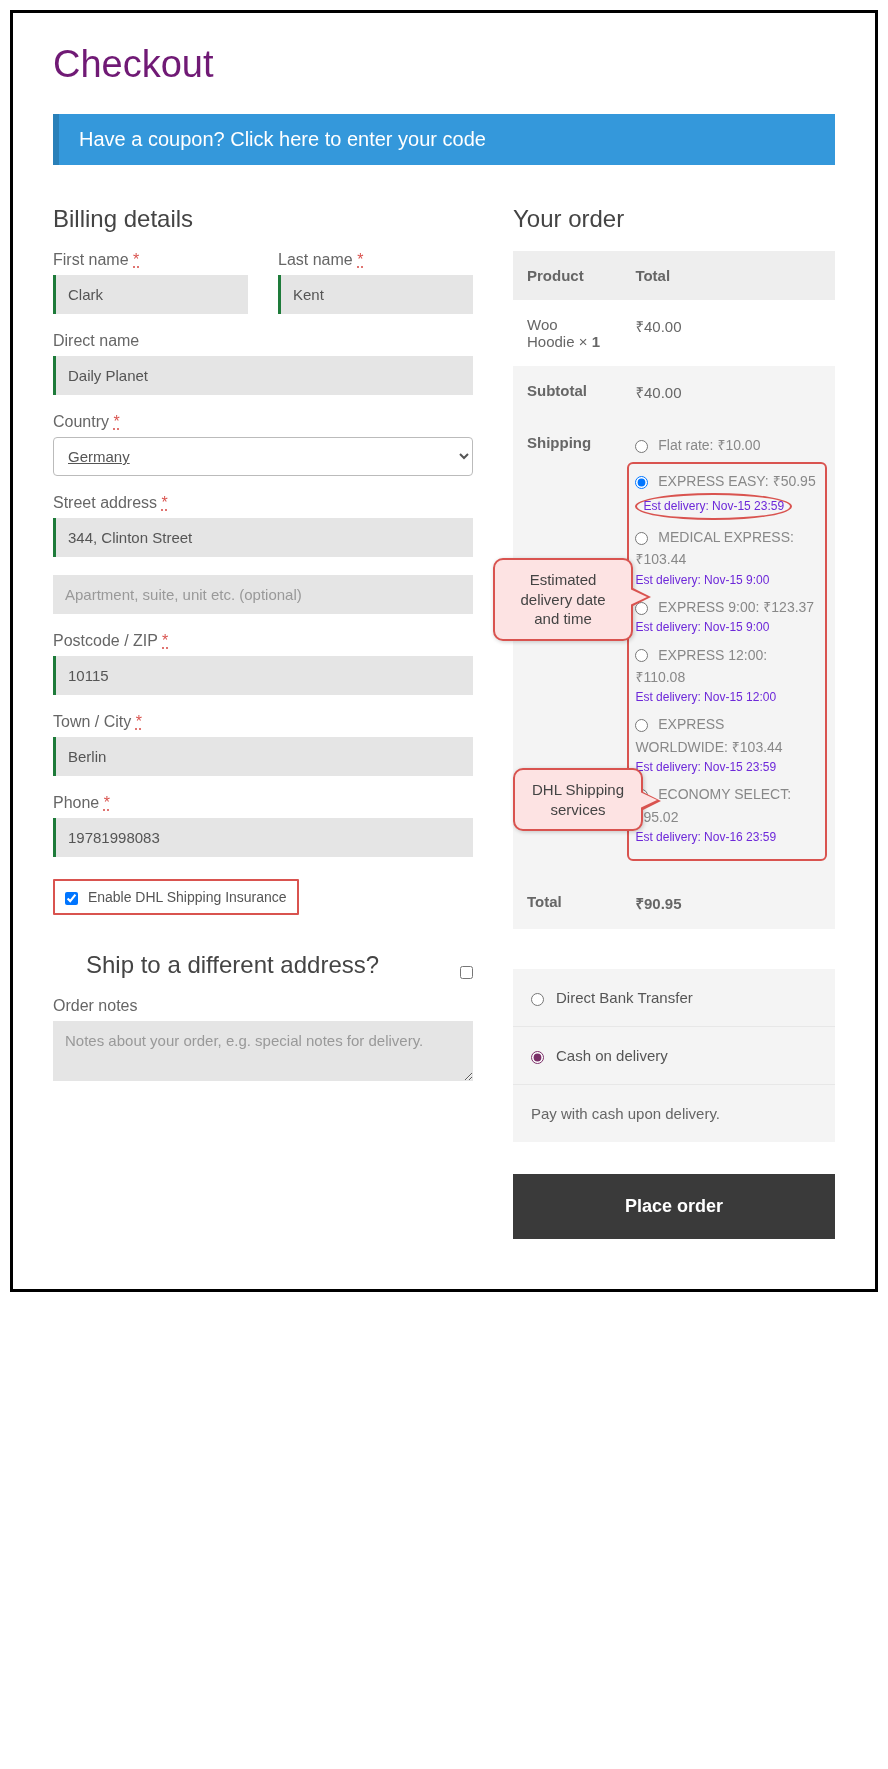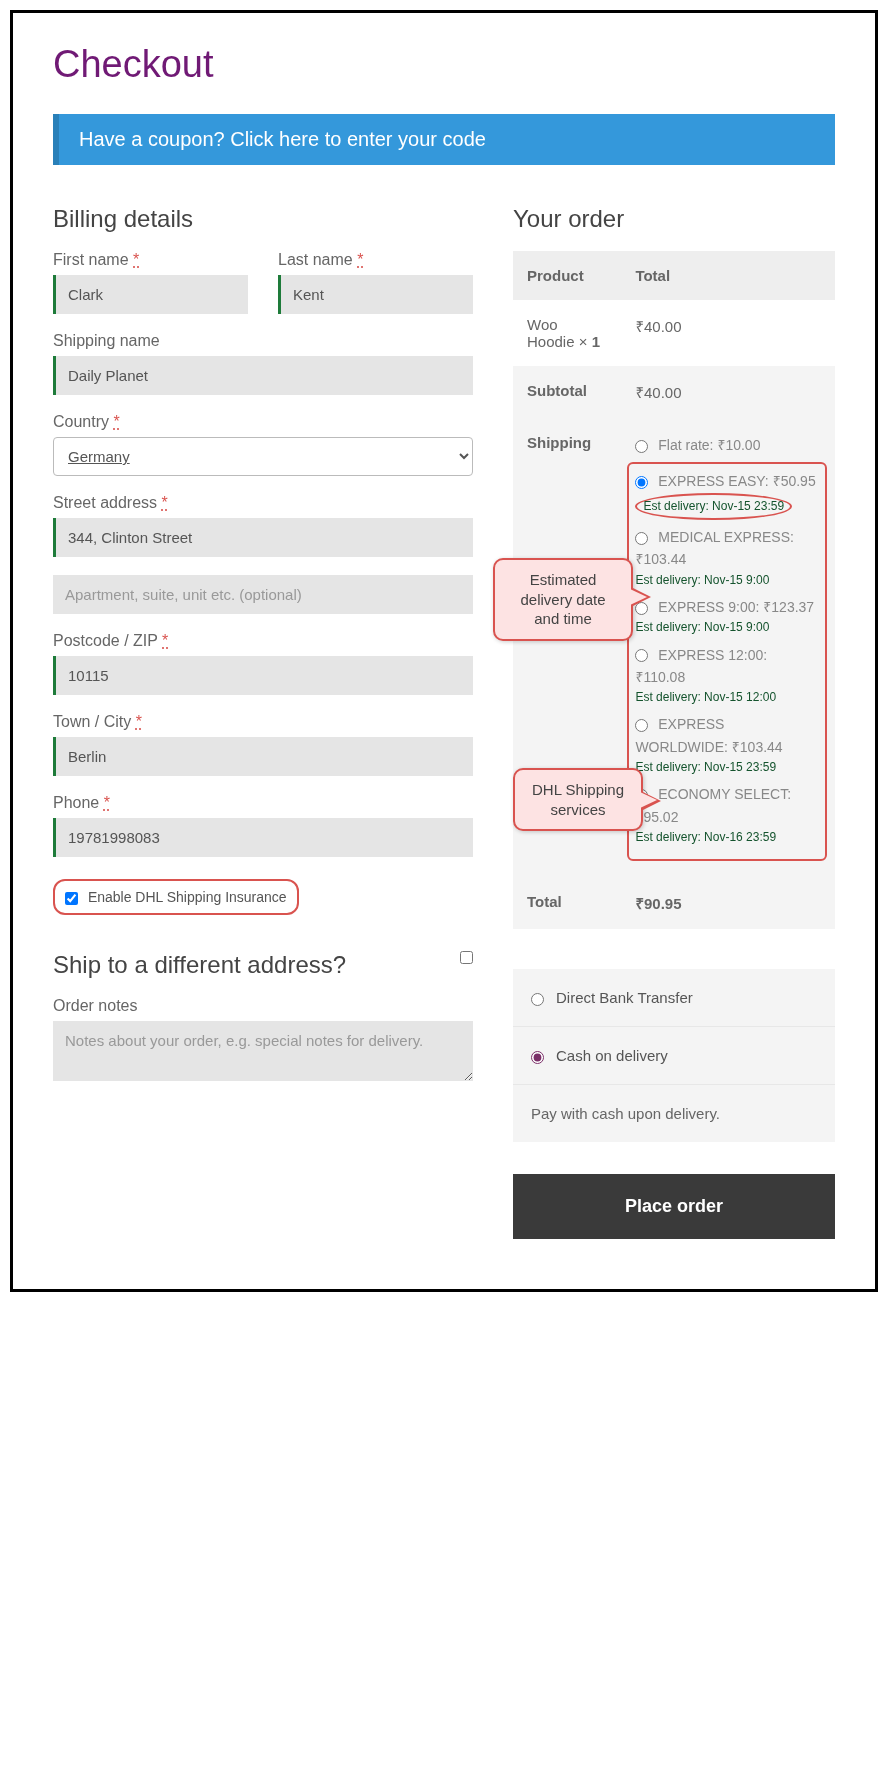--- a/index.html
+++ b/index.html
@@ -74,53 +74,54 @@
     text-decoration: underline;
   }
   .field textarea {
     border-left: none;
     height: 60px;
     resize: both;
   }
   .field input::placeholder, .field textarea::placeholder { color: #999; }
   .insurance {
     border: 2px solid #d9534f;
-    border-radius: 12px;
+    border-radius: 1px;
     padding: 8px 10px;
     display: inline-block;
     font-size: 14px;
     color: #555;
     margin-top: 4px;
     margin-bottom: 36px;
   }
   .insurance input { margin-right: 6px; vertical-align: middle; }
   .ship-diff {
     display: flex;
     justify-content: space-between;
-    align-items: flex-start;
+    align-items: flex-end;
     margin-bottom: 18px;
+    margin-left: 33px;
   }
   .ship-diff h2 { margin-bottom: 0; }
   .order-table { width: 100%; border-collapse: collapse; font-size: 15px; }
   .order-table tr { }
   .order-table th, .order-table td {
     text-align: left;
     padding: 16px 14px;
     vertical-align: top;
     color: #666;
   }
   .order-table .hrow th { background: #eee; font-weight: 600; }
   .order-table .drow td { background: #fff; }
   .order-table .srow td, .order-table .srow th { background: #f4f4f4; font-weight: 600; }
   .order-table .srow td.val { font-weight: 400; }
   .order-table .trow td, .order-table .trow th { background: #f4f4f4; font-weight: 700; }
   .ship-opts { font-size: 14px; line-height: 1.6; color: #888; }
   .ship-opt { margin-bottom: 6px; }
   .ship-opt input { margin-right: 6px; vertical-align: middle; }
-  .ship-opt .est { font-size: 12px; color: #14532d; display: block; }
+  .ship-opt .est { font-size: 12px; color: #6d28d9; display: block; }
   .est.circled {
     border: 2px solid #d9534f;
     border-radius: 50%;
     padding: 2px 6px;
     display: inline-block;
   }
   .ship-box-hl {
     border: 2px solid #d9534f;
     border-radius: 6px;
     padding: 6px 6px;
@@ -206,21 +207,21 @@
           <label><span>First name</span> <span class="req">*</span></label>
           <input type="text" value="Clark" style="">
         </div>
         <div class="field">
           <label><span>Last name</span> <span class="req">*</span></label>
           <input type="text" value="Kent" style="">
         </div>
       </div>
 
       <div class="field">
-        <label>Shipping name</label>
+        <label>Direct name</label>
         <input type="text" value="Daily Planet" style="">
       </div>
 
       <div class="field">
         <label><span>Country</span> <span class="req">*</span></label>
         <select>
           <option>Germany</option>
         </select>
       </div>
 

